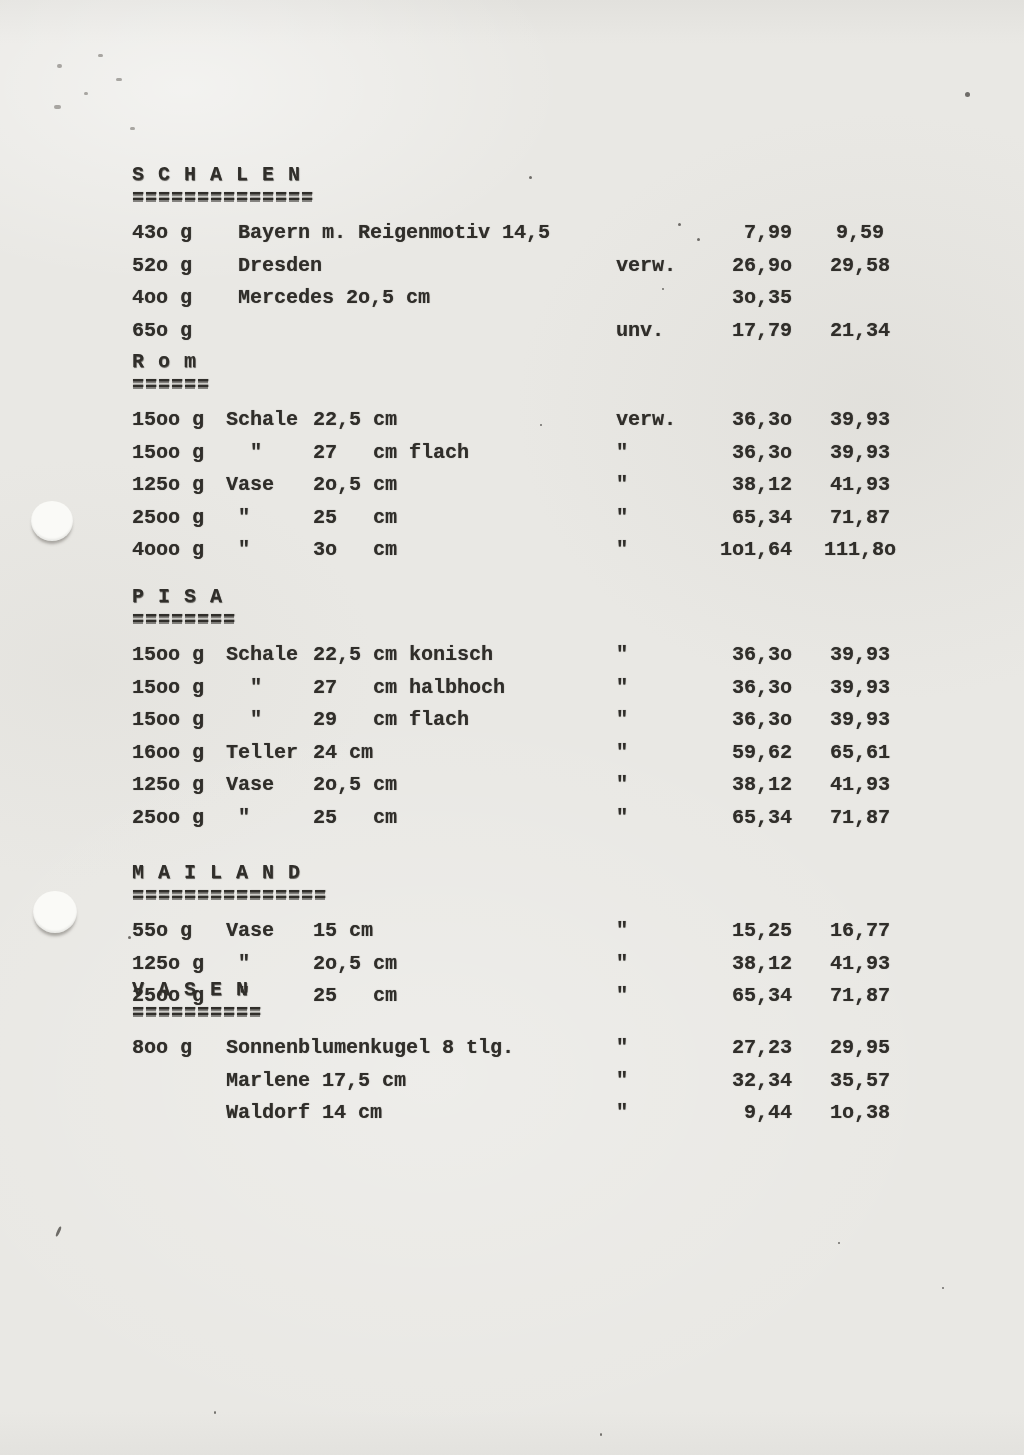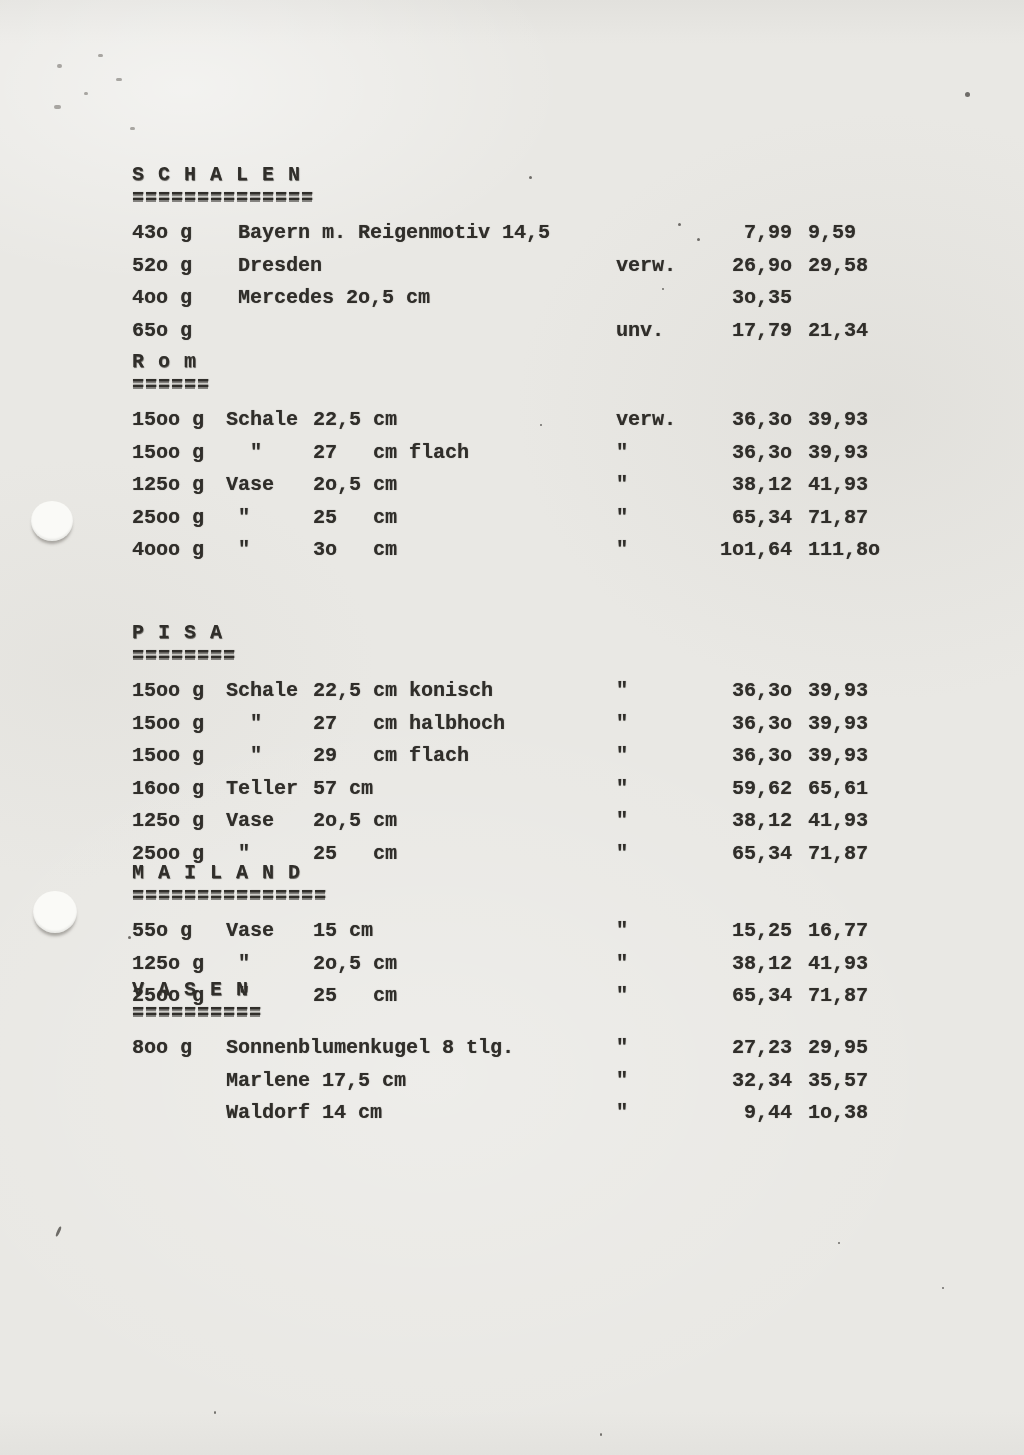--- a/index.html
+++ b/index.html
@@ -32,21 +32,21 @@
   .row{position:relative;height:32.6px;line-height:32.6px;font-size:20px;font-weight:700;}
   .c{
     position:absolute;top:0;white-space:pre;
     text-shadow:0.3px 0.4px 0.8px rgba(48,46,42,.7);
   }
   .w{left:0;}
   .it{left:94px;}
   .sz{left:181px;}
   .cd{left:484px;width:72px;text-align:left;}
   .p1{left:556px;width:104px;text-align:right;}
-  .p2{left:676px;width:104px;text-align:left;}
+  .p2{left:676px;width:104px;text-align:center;}
   .hole{
     position:absolute;background:#fafaf7;border-radius:50%;
     box-shadow:0 4px 3px -1px rgba(105,102,95,.5), inset 0 -2px 2px rgba(0,0,0,.07);
   }
   .hole-1{left:31px;top:501px;width:42px;height:40px;}
   .hole-2{left:33px;top:891px;width:44px;height:42px;}
   .speck{position:absolute;background:rgba(62,60,55,.72);border-radius:50%;}
   .smudge{position:absolute;background:rgba(95,92,86,.5);border-radius:2px;}
 </style>
 </head>
@@ -155,21 +155,21 @@
         <span class="c w">4ooo g</span>
         <span class="c it"> "</span>
         <span class="c sz">3o   cm</span>
         <span class="c cd">"</span>
         <span class="c p1">1o1,64</span>
         <span class="c p2">111,8o</span>
       </div>
     </div>
   </section>
 
-  <section class="sec" style="top:585px;margin-top:36px;">
+  <section class="sec" style="top:585px;">
     <div class="t">P I S A</div>
     <div class="u">========</div>
     <div class="rows">
       <div class="row">
         <span class="c w">15oo g</span>
         <span class="c it">Schale</span>
         <span class="c sz">22,5 cm konisch</span>
         <span class="c cd">"</span>
         <span class="c p1">36,3o</span>
         <span class="c p2">39,93</span>
@@ -186,21 +186,21 @@
         <span class="c w">15oo g</span>
         <span class="c it">  "</span>
         <span class="c sz">29   cm flach</span>
         <span class="c cd">"</span>
         <span class="c p1">36,3o</span>
         <span class="c p2">39,93</span>
       </div>
       <div class="row">
         <span class="c w">16oo g</span>
         <span class="c it">Teller</span>
-        <span class="c sz">57 cm</span>
+        <span class="c sz">24 cm</span>
         <span class="c cd">"</span>
         <span class="c p1">59,62</span>
         <span class="c p2">65,61</span>
       </div>
       <div class="row">
         <span class="c w">125o g</span>
         <span class="c it">Vase</span>
         <span class="c sz">2o,5 cm</span>
         <span class="c cd">"</span>
         <span class="c p1">38,12</span>

